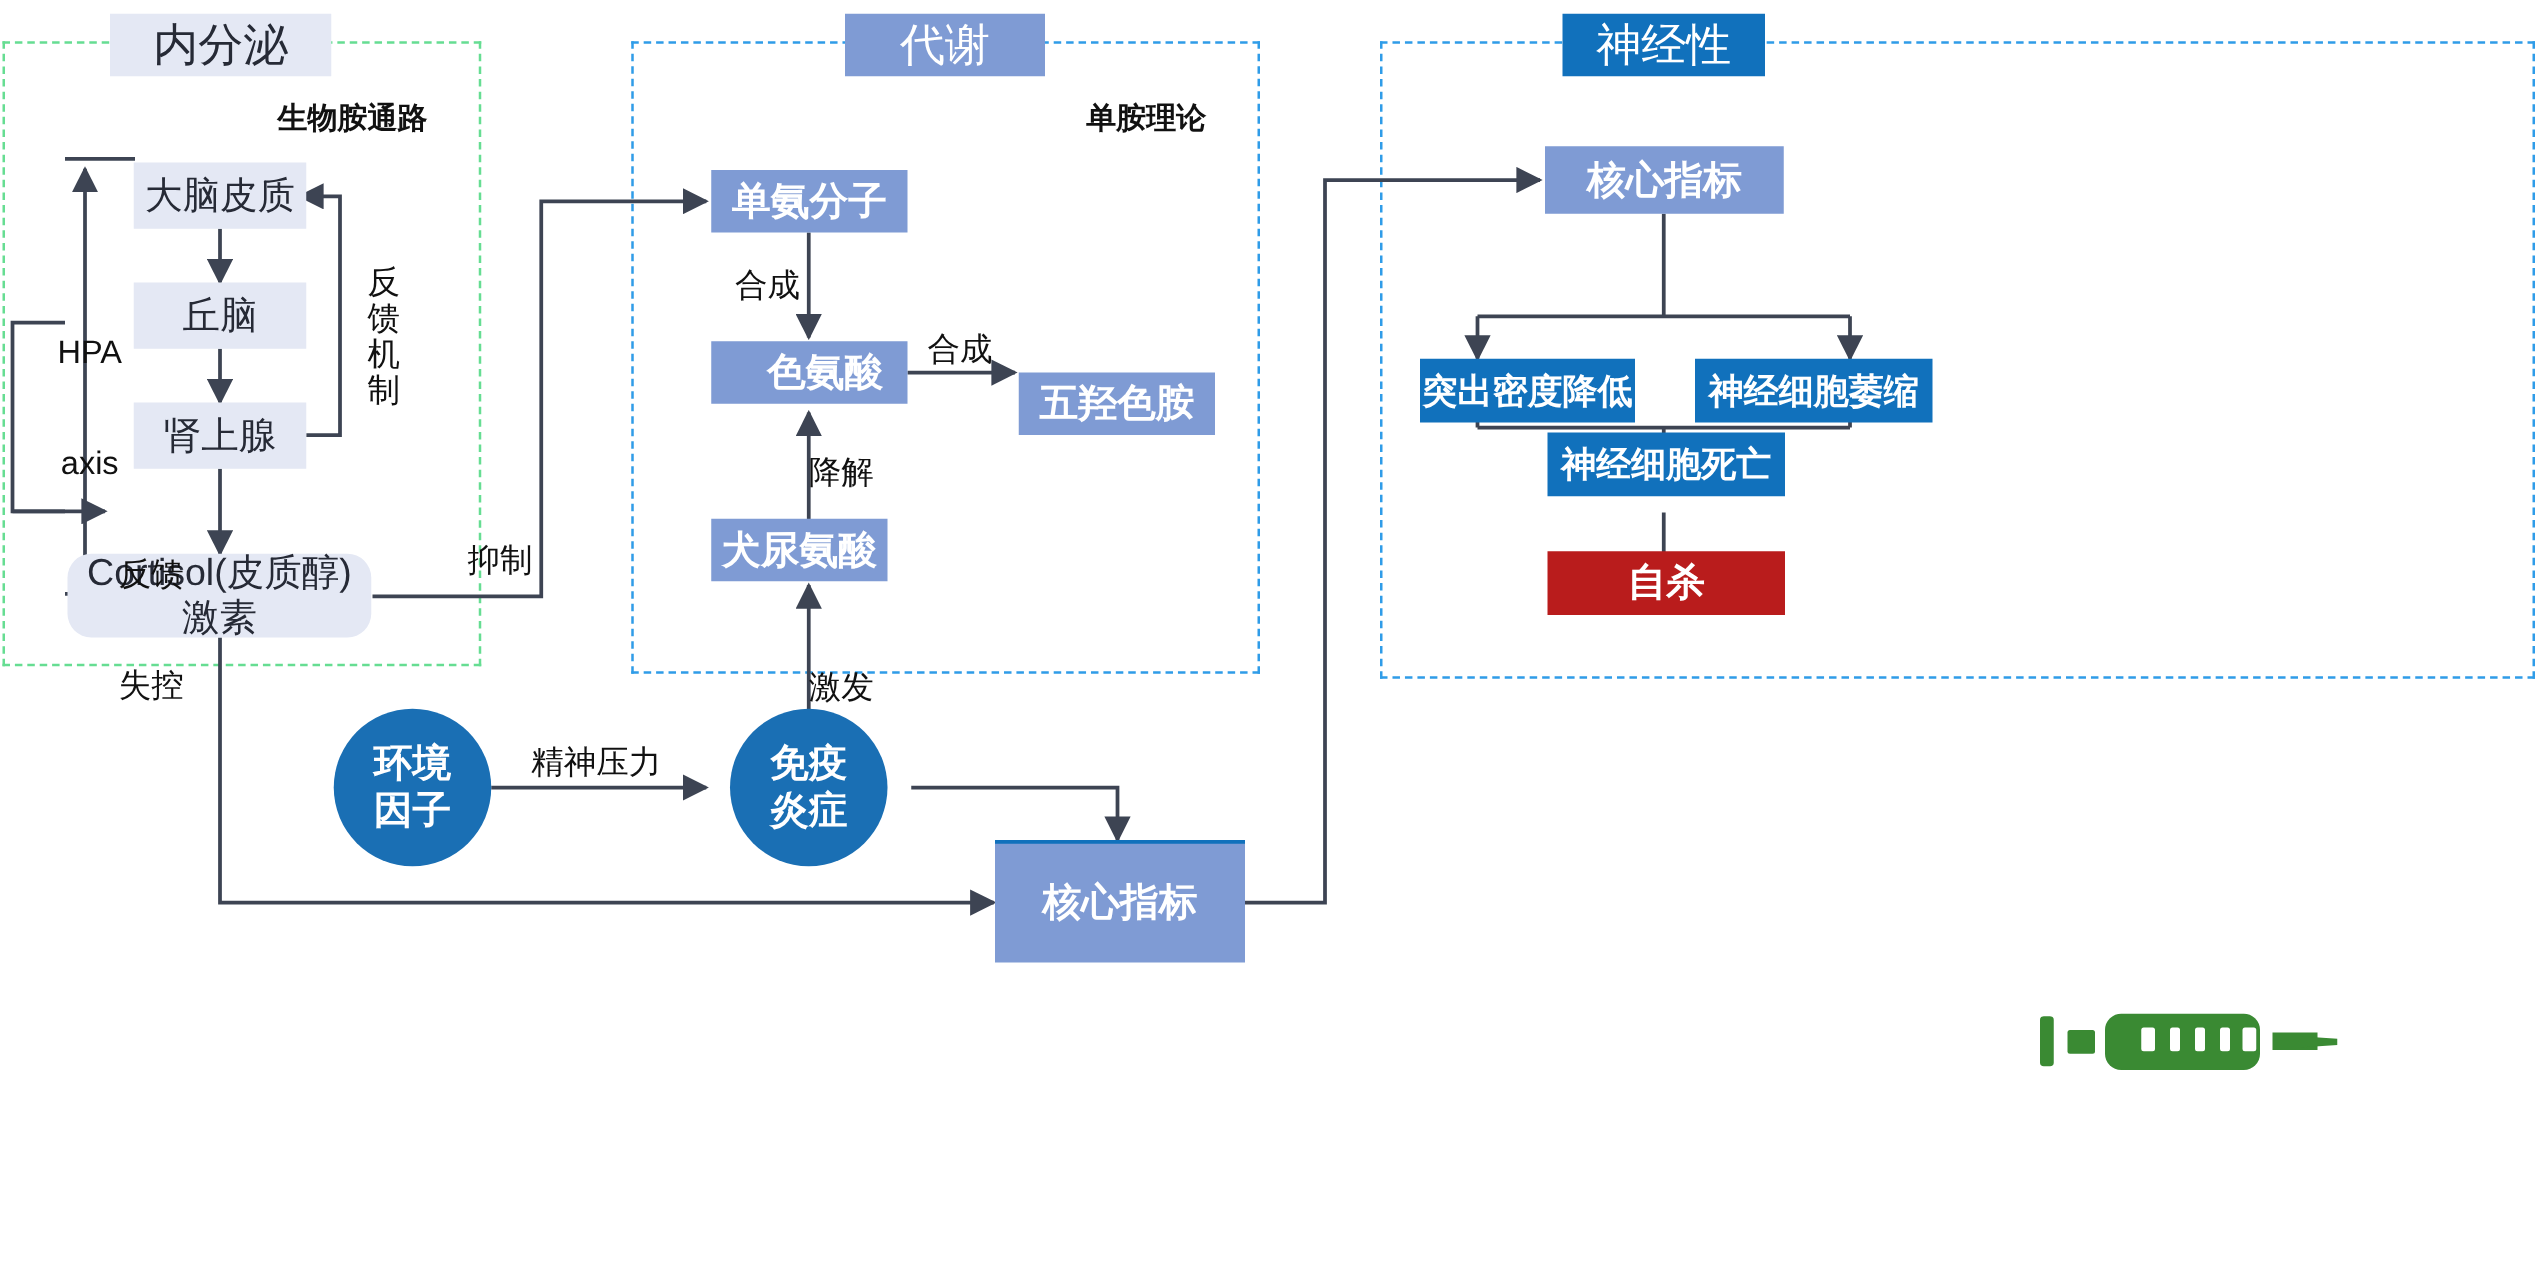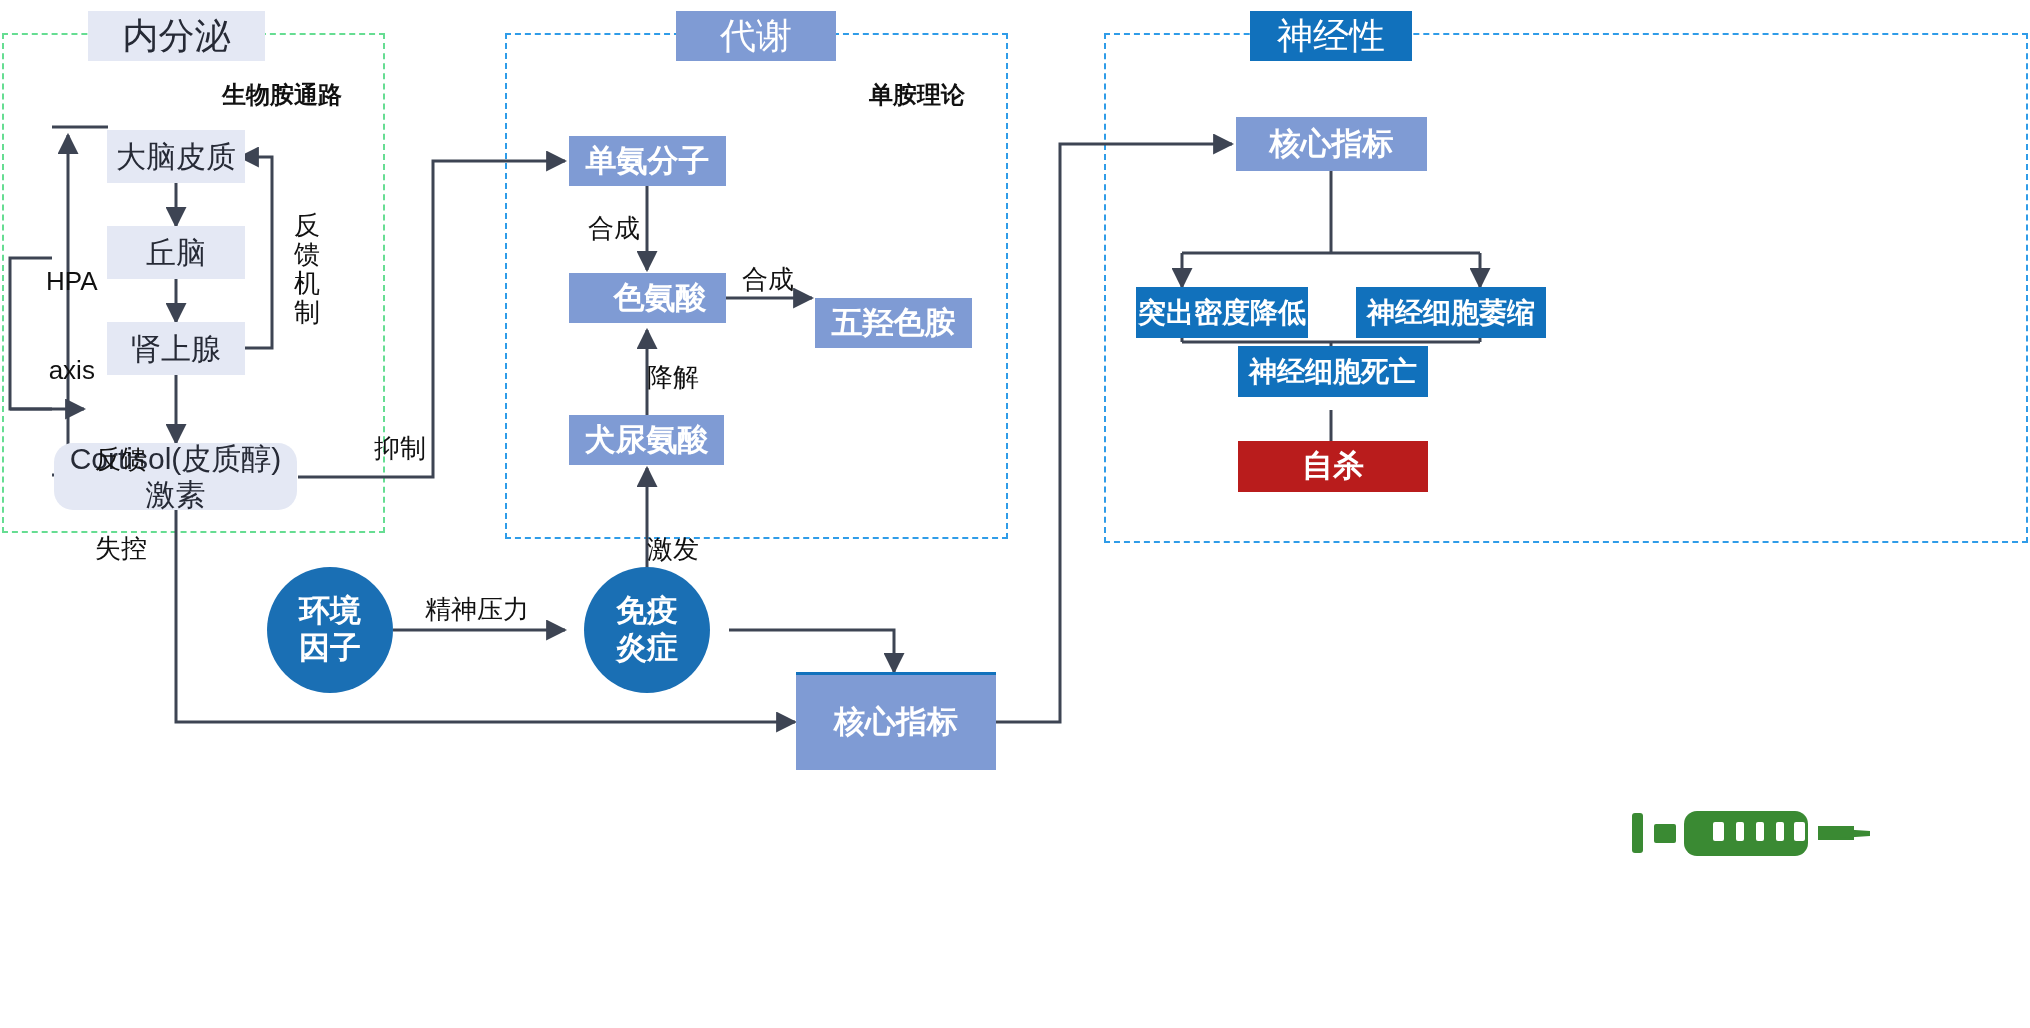--- a/index.html
+++ b/index.html
@@ -155,21 +155,21 @@
   </div>
 
   <div class="node n-mid" style="left:569px;top:273px;width:157px;height:50px;padding-left:25px;">
     <span>色氨酸</span>
   </div>
 
   <div class="node n-mid" style="left:815px;top:273px;width:157px;height:50px;margin-top:25px;">
     <span>五羟色胺</span>
   </div>
 
-  <div class="node n-mid" style="left:569px;top:415px;width:155px;height:50px;">
+  <div class="node n-mid" style="left:569px;top:415px;width:141px;height:50px;">
     <span>犬尿氨酸</span>
   </div>
 
   <div class="lbl" style="left:588px;top:214px;">合成</div>
   <div class="lbl" style="left:742px;top:265px;">合成</div>
   <div class="lbl" style="left:647px;top:363px;">降解</div>
   <div class="lbl" style="left:647px;top:535px;">激发</div>
 
   <div class="node n-mid" style="left:1236px;top:117px;width:191px;height:54px;">
     <span>核心指标</span>

